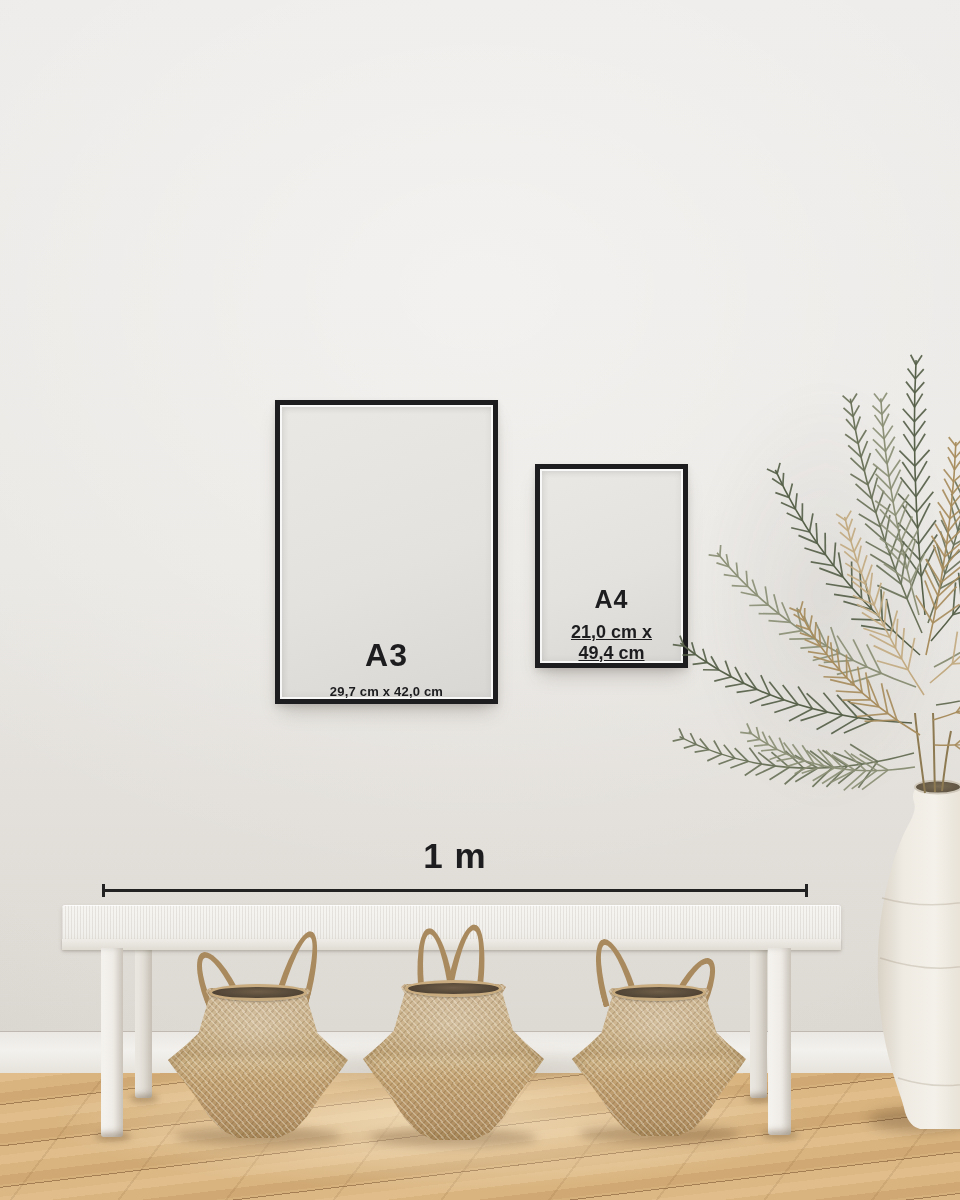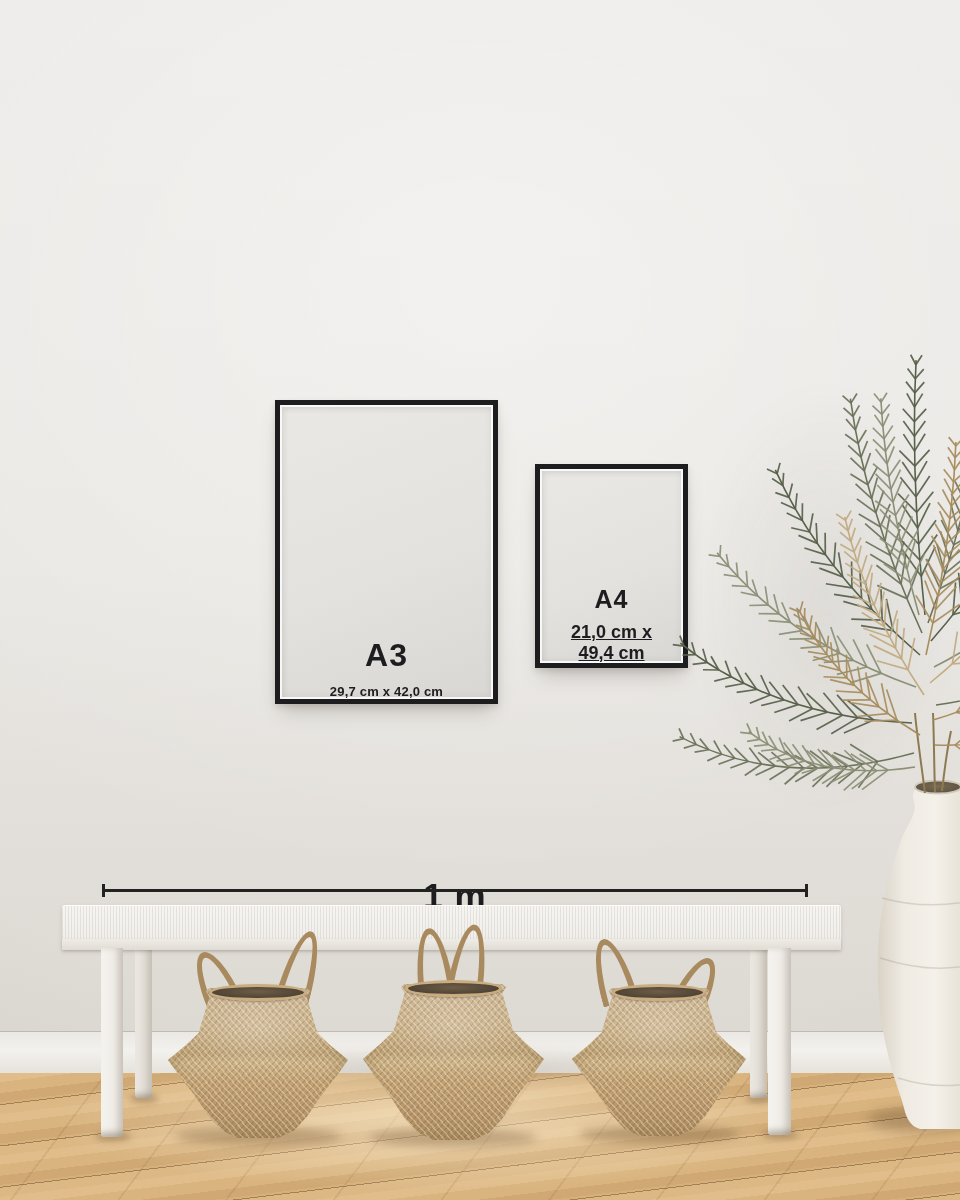--- a/index.html
+++ b/index.html
@@ -41,21 +41,21 @@
   #frame-a3 { left:235px; top:400px; width:223px; height:304px; padding-top:8px; }
   #frame-a4 { left:495px; top:464px; width:153px; height:204px; padding-top:26px; }
   .size-label { font-weight:bold; letter-spacing:1px; }
   #frame-a3 .size-label { font-size:32px; }
   #frame-a4 .size-label { font-size:25px; }
   .size-dims { font-weight:bold; }
   #frame-a3 .size-dims { font-size:13px; margin-top:10px; letter-spacing:.2px; }
   #frame-a4 .size-dims { font-size:18px; margin-top:8px; line-height:20.5px;text-decoration:underline; }
 
   
-  #scale-label { position:absolute; left:103px; top:876px; width:704px;
+  #scale-label { position:absolute; left:103px; top:836px; width:704px;
     text-align:center; font-size:35px; font-weight:bold; letter-spacing:1px;
     color:var(--ink,#1d1d1f); }
   #scale-line { position:absolute; left:103px; top:889px; width:704px; height:3px;
     background:#222; }
   .scale-tick { position:absolute; top:-5px; width:3px; height:13px; background:#222; }
   #scale-tick-left { left:-1px; } #scale-tick-right { right:-1px; }
 
   
   #bench-wall-shadow { position:absolute; left:70px; top:1042px; width:770px; height:56px;
     background:radial-gradient(50% 58% at 50% 45%, rgba(92,78,60,.16), rgba(92,78,60,0) 75%);

